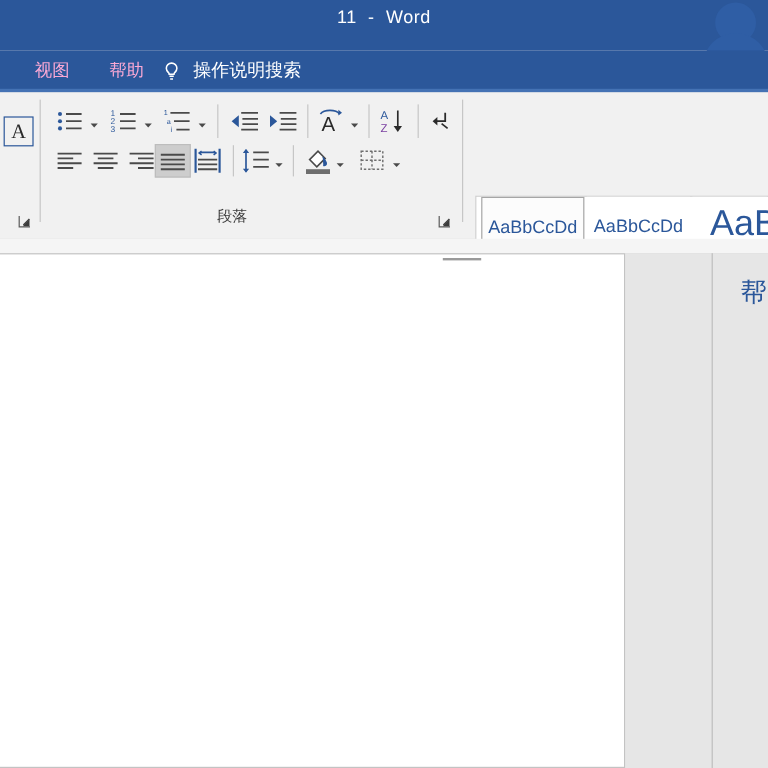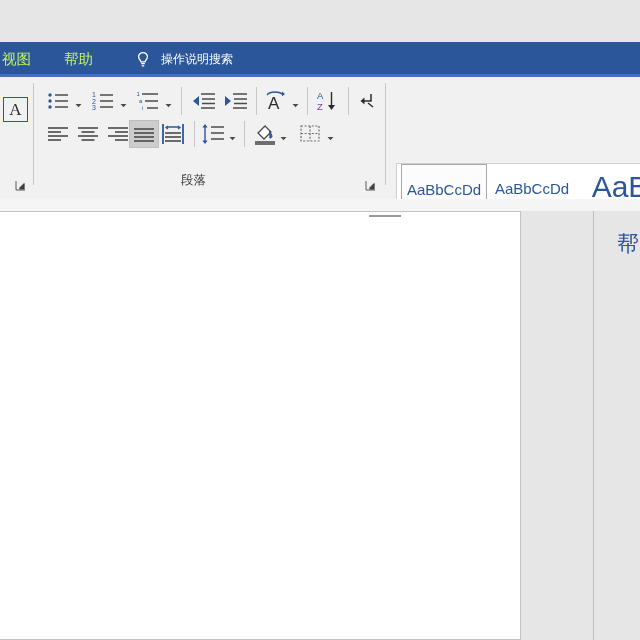--- a/index.html
+++ b/index.html
@@ -34,30 +34,30 @@
     border-radius:26px 26px 0 0;background:#2f5ea5;
   }
 
   
   .tabstrip{
     position:absolute;left:0;top:42px;width:640px;height:34px;
     background:#2b579a;
   }
   .tab{
     position:absolute;top:0;height:34px;line-height:34px;
-    color:#bef264;font-size:14.5px;cursor:default;white-space:nowrap;
+    color:#f9a8d4;font-size:14.5px;cursor:default;white-space:nowrap;margin-left:27px;
   }
   .tab-view{left:2px;}
   .tab-help{left:64px;}
   .tellme-bulb{
     position:absolute;left:134px;top:9px;width:18px;height:18px;
   }
   .tellme-label{
     position:absolute;left:161px;top:0;height:34px;line-height:34px;
-    color:#ffffff;font-size:12px;white-space:nowrap;
+    color:#ffffff;font-size:15px;white-space:nowrap;
   }
   .tabstrip-underline{
     position:absolute;left:0;top:74px;width:640px;height:3px;
     background:#4472b4;
   }
 
   
   .ribbon{
     position:absolute;left:0;top:77px;width:640px;height:122px;
     background:#f1f1f1;border-bottom:1px solid #d4d4d4;
@@ -137,20 +137,27 @@
   .taskpane-title{
     position:absolute;left:617px;top:18px;
     color:#2b579a;font-size:22px;white-space:nowrap;
   }
 </style>
 </head>
 <body>
 
 <div id="app">
 
+  <div class="titlebar">
+    <div class="title-text">11  -  Word</div>
+    <div class="avatar">
+      <div class="head"></div>
+      <div class="body"></div>
+    </div>
+  </div>
 
   <div class="tabstrip">
     <div class="tab tab-view">视图</div>
     <div class="tab tab-help">帮助</div>
 
     <div class="tellme-bulb">
       <svg width="18" height="18" viewBox="0 0 18 18">
         <path d="M9 1.6c-2.5 0-4.4 1.9-4.4 4.2 0 1.6 0.8 2.6 1.6 3.5 0.5 0.6 0.8 1 0.8 1.6h4c0-0.6 0.3-1 0.8-1.6 0.8-0.9 1.6-1.9 1.6-3.5 0-2.3-1.9-4.2-4.4-4.2z" fill="none" stroke="#ffffff" stroke-width="1.3"></path>
         <line x1="7.2" y1="12.6" x2="10.8" y2="12.6" stroke="#ffffff" stroke-width="1.3"></line>
         <line x1="7.8" y1="14.8" x2="10.2" y2="14.8" stroke="#ffffff" stroke-width="1.3"></line>

